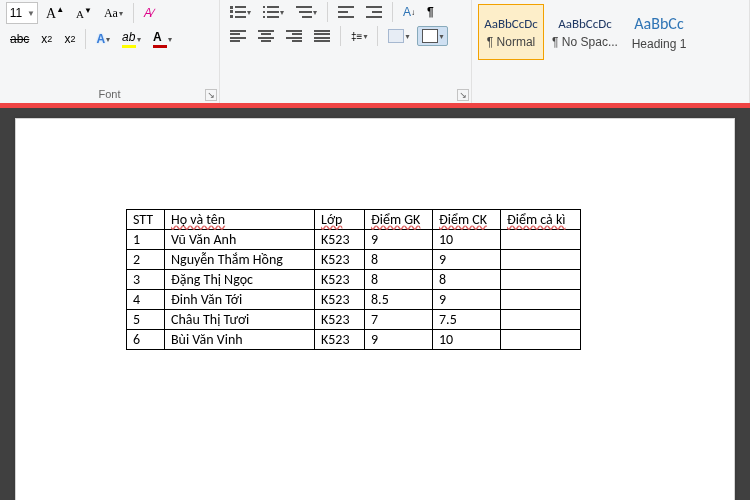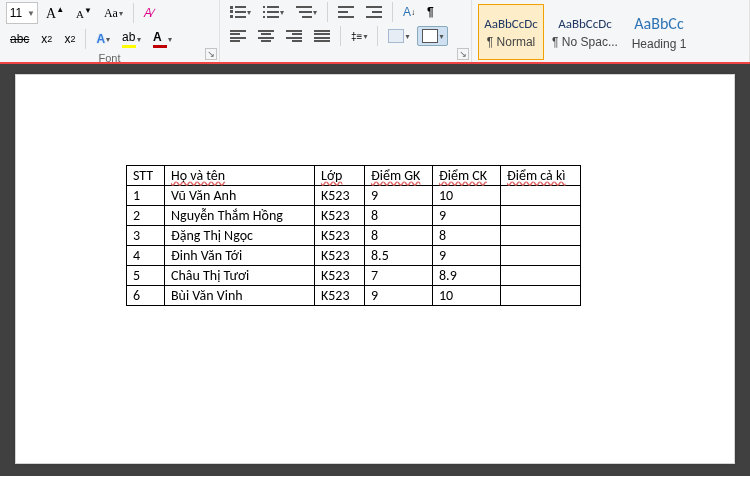--- a/index.html
+++ b/index.html
@@ -1,17 +1,17 @@
 <!DOCTYPE html>
 <html><head>
 <meta charset="utf-8">
 <style>
   * { box-sizing: border-box; }
   body { margin: 0; font-family: "Segoe UI", Tahoma, sans-serif; font-size: 12px; background: #fff; width: 750px; height: 500px; overflow: hidden; }
-  .ribbon { background: #f5f6f7; border-bottom: 2px solid #ef4444; height: 64px; display: flex; }
+  .ribbon { background: #f5f6f7; border-bottom: 5px solid #ef4444; height: 108px; display: flex; }
   .group { border-right: 1px solid #e1e1e1; padding: 2px 6px 2px 6px; display: flex; flex-direction: column; justify-content: space-between; position: relative; }
   .group-rows { display: flex; flex-direction: column; gap: 4px; }
   .row { display: flex; align-items: center; gap: 4px; }
   .group-label { text-align: center; font-size: 11px; color: #666; padding: 2px 0 1px 0; position: relative; }
   .launcher { position: absolute; right: 2px; bottom: 2px; width: 12px; height: 12px; font-size: 9px; color: #666; border: 1px solid #c4c4c4; display: inline-flex; align-items: center; justify-content: center; cursor: pointer; background: #f5f6f7;}
   .btn { display: inline-flex; align-items: center; justify-content: center; padding: 2px 4px; cursor: pointer; border-radius: 2px; }
   .divider { width: 1px; height: 20px; background: #d4d4d4; margin: 0 2px; }
   .font-size-box { width: 32px; height: 22px; border: 1px solid #c4c4c4; background: #fff; display: flex; align-items: center; }
   .font-size-box input { border: none; width: 18px; font-size: 12px; text-align: center; outline: none; }
   .font-size-box .dd { width: 12px; text-align: center; color: #666; font-size: 8px; }
@@ -82,21 +82,21 @@
             <span style="text-decoration:line-through">abc</span>
           </span>
         <span class="btn">x<span class="sub">2</span></span>
         <span class="btn">x<span class="sup">2</span></span>
         <span class="divider"></span>
         <span class="btn">
             <span style="color:#3b7dd8;font-weight:bold;text-shadow:0 0 2px #9cf">A</span>
             <span class="dd-caret">▾</span>
           </span>
         <span class="btn">
-            <span style="position:relative"><span style="">ab</span><span class="color-bar" style="background:#ffff00"></span></span>
+            <span style="position:relative"><span style="font-style:italic">ab</span><span class="color-bar" style="background:#ffff00"></span></span>
             <span class="dd-caret">▾</span>
           </span>
         <span class="btn">
             <span style="position:relative"><span style="font-weight:bold">A</span><span class="color-bar" style="background:#c00000"></span></span>
             <span class="dd-caret">▾</span>
           </span>
       </div>
     </div>
     <div class="group-label">Font</div>
     <span class="launcher">↘</span>
@@ -291,21 +291,21 @@
             <td>K523</td>
             <td>8.5</td>
             <td>9</td>
             <td></td>
           </tr>
           <tr>
             <td>5</td>
             <td>Châu Thị Tươi</td>
             <td>K523</td>
             <td>7</td>
-            <td>8.9</td>
+            <td>7.5</td>
             <td></td>
           </tr>
           <tr>
             <td>6</td>
             <td>Bùi Văn Vinh</td>
             <td>K523</td>
             <td>9</td>
             <td>10</td>
             <td></td>
           </tr>

